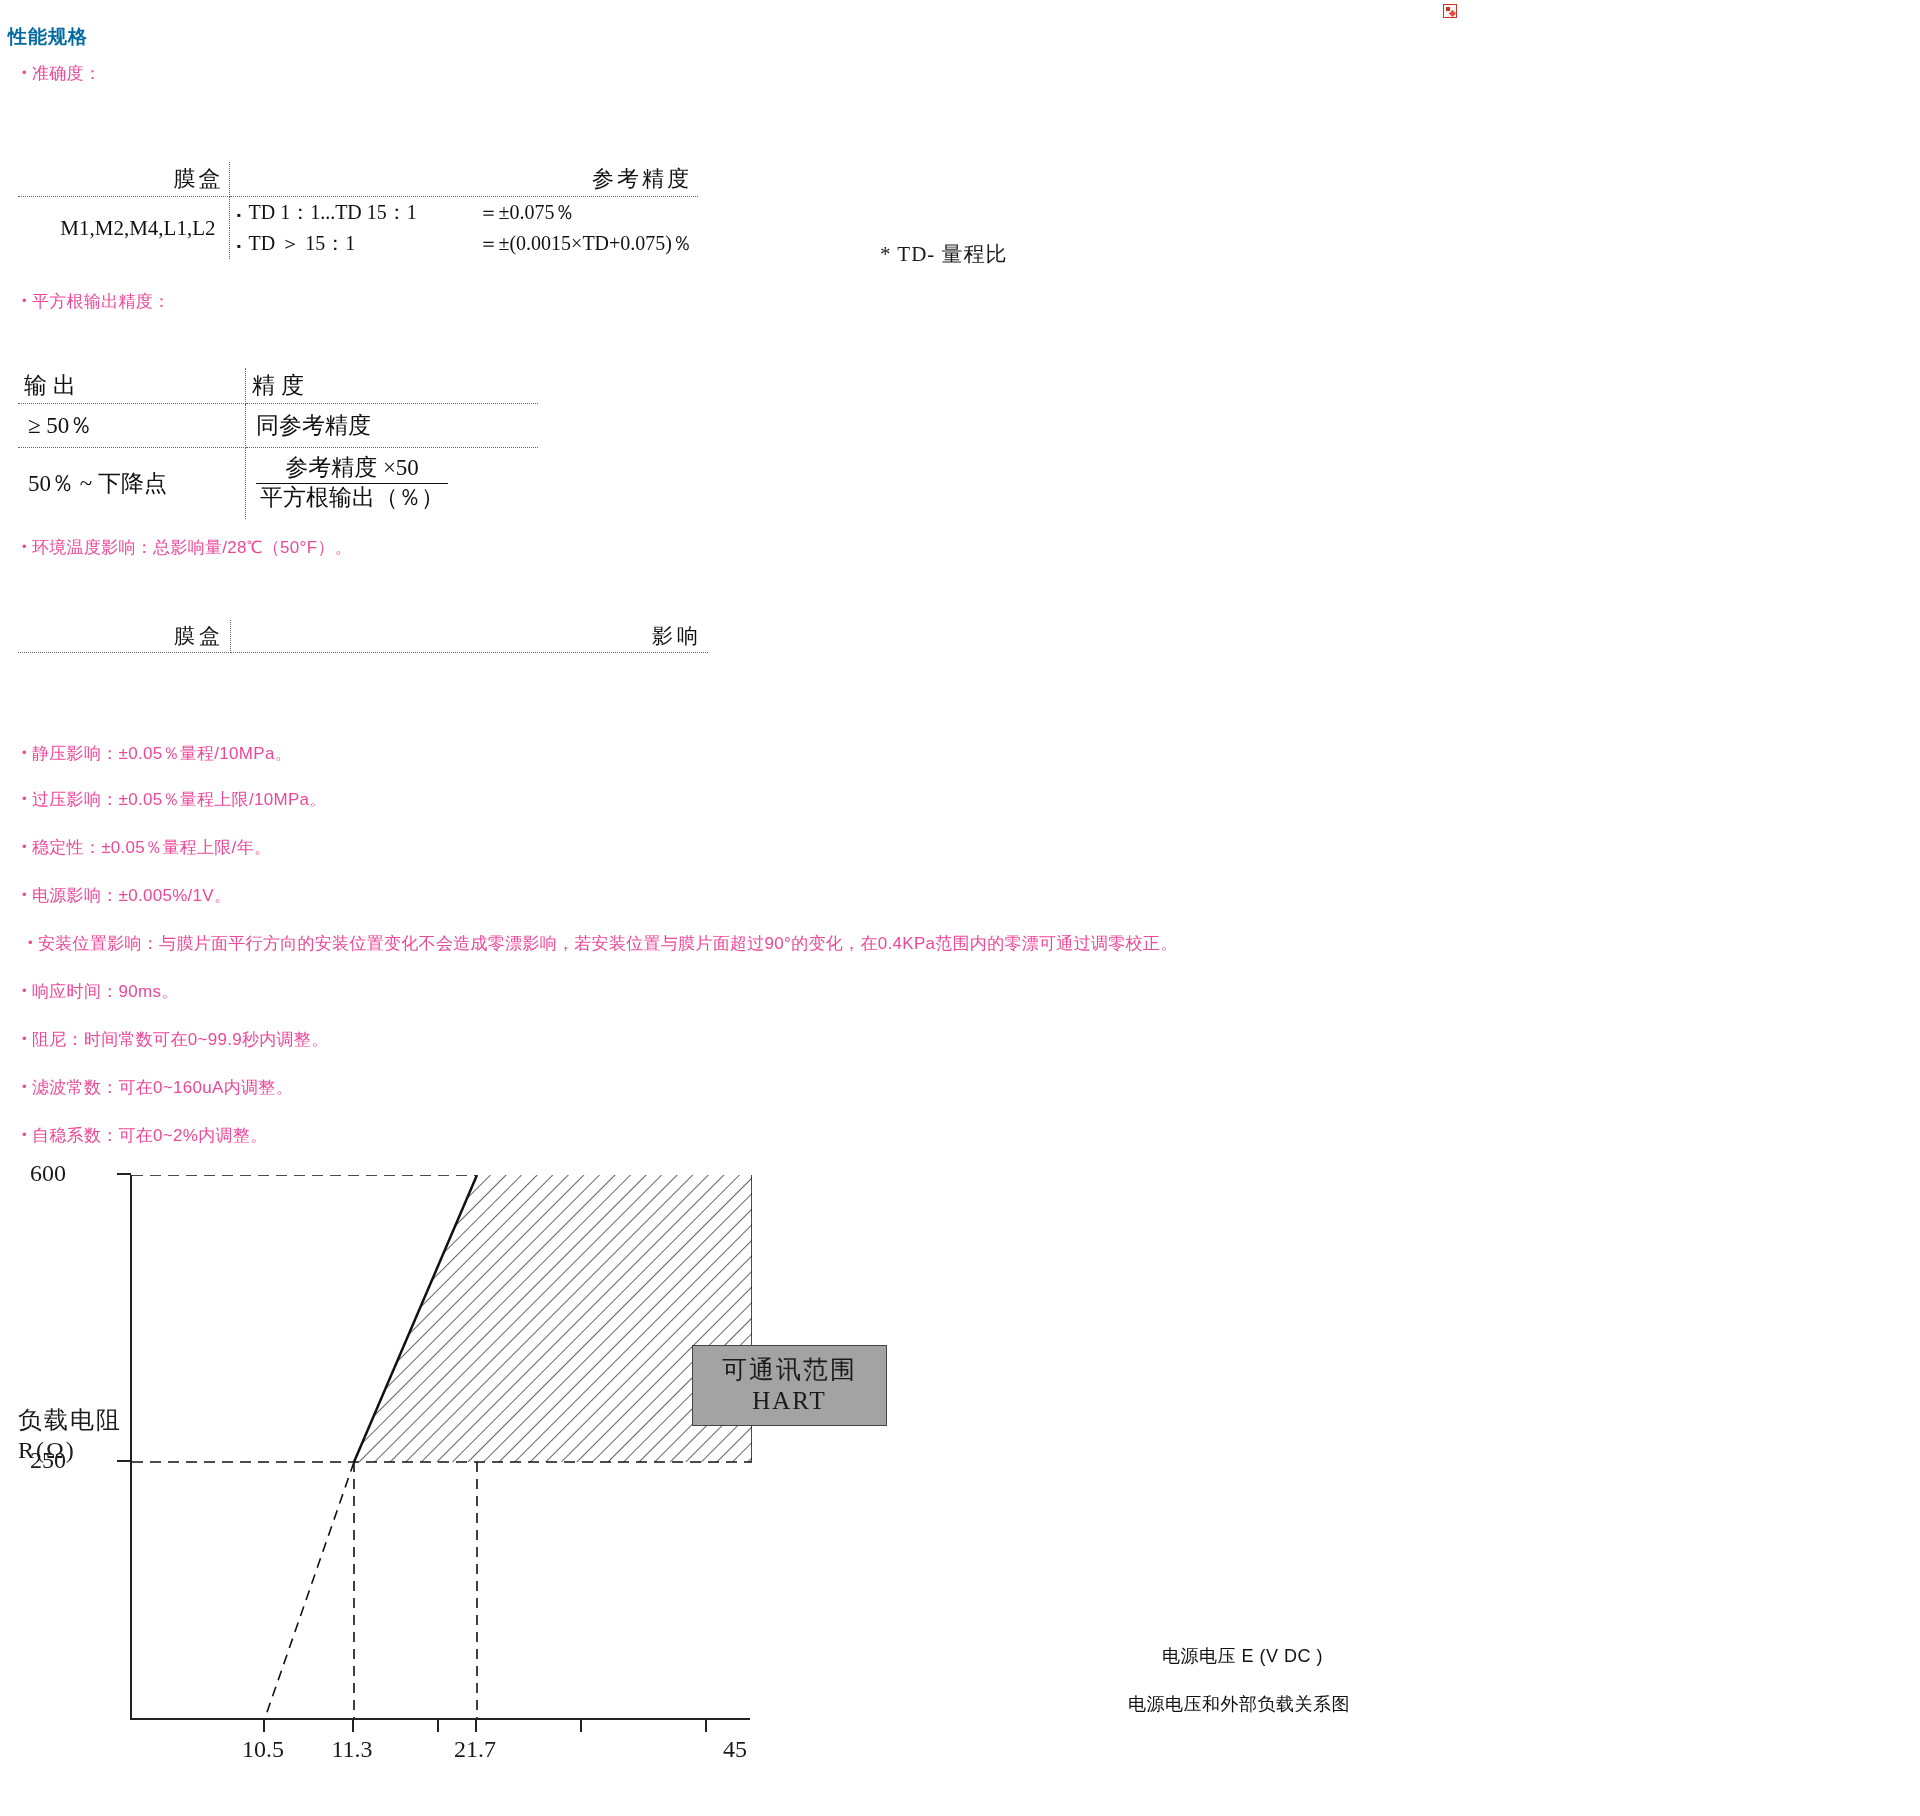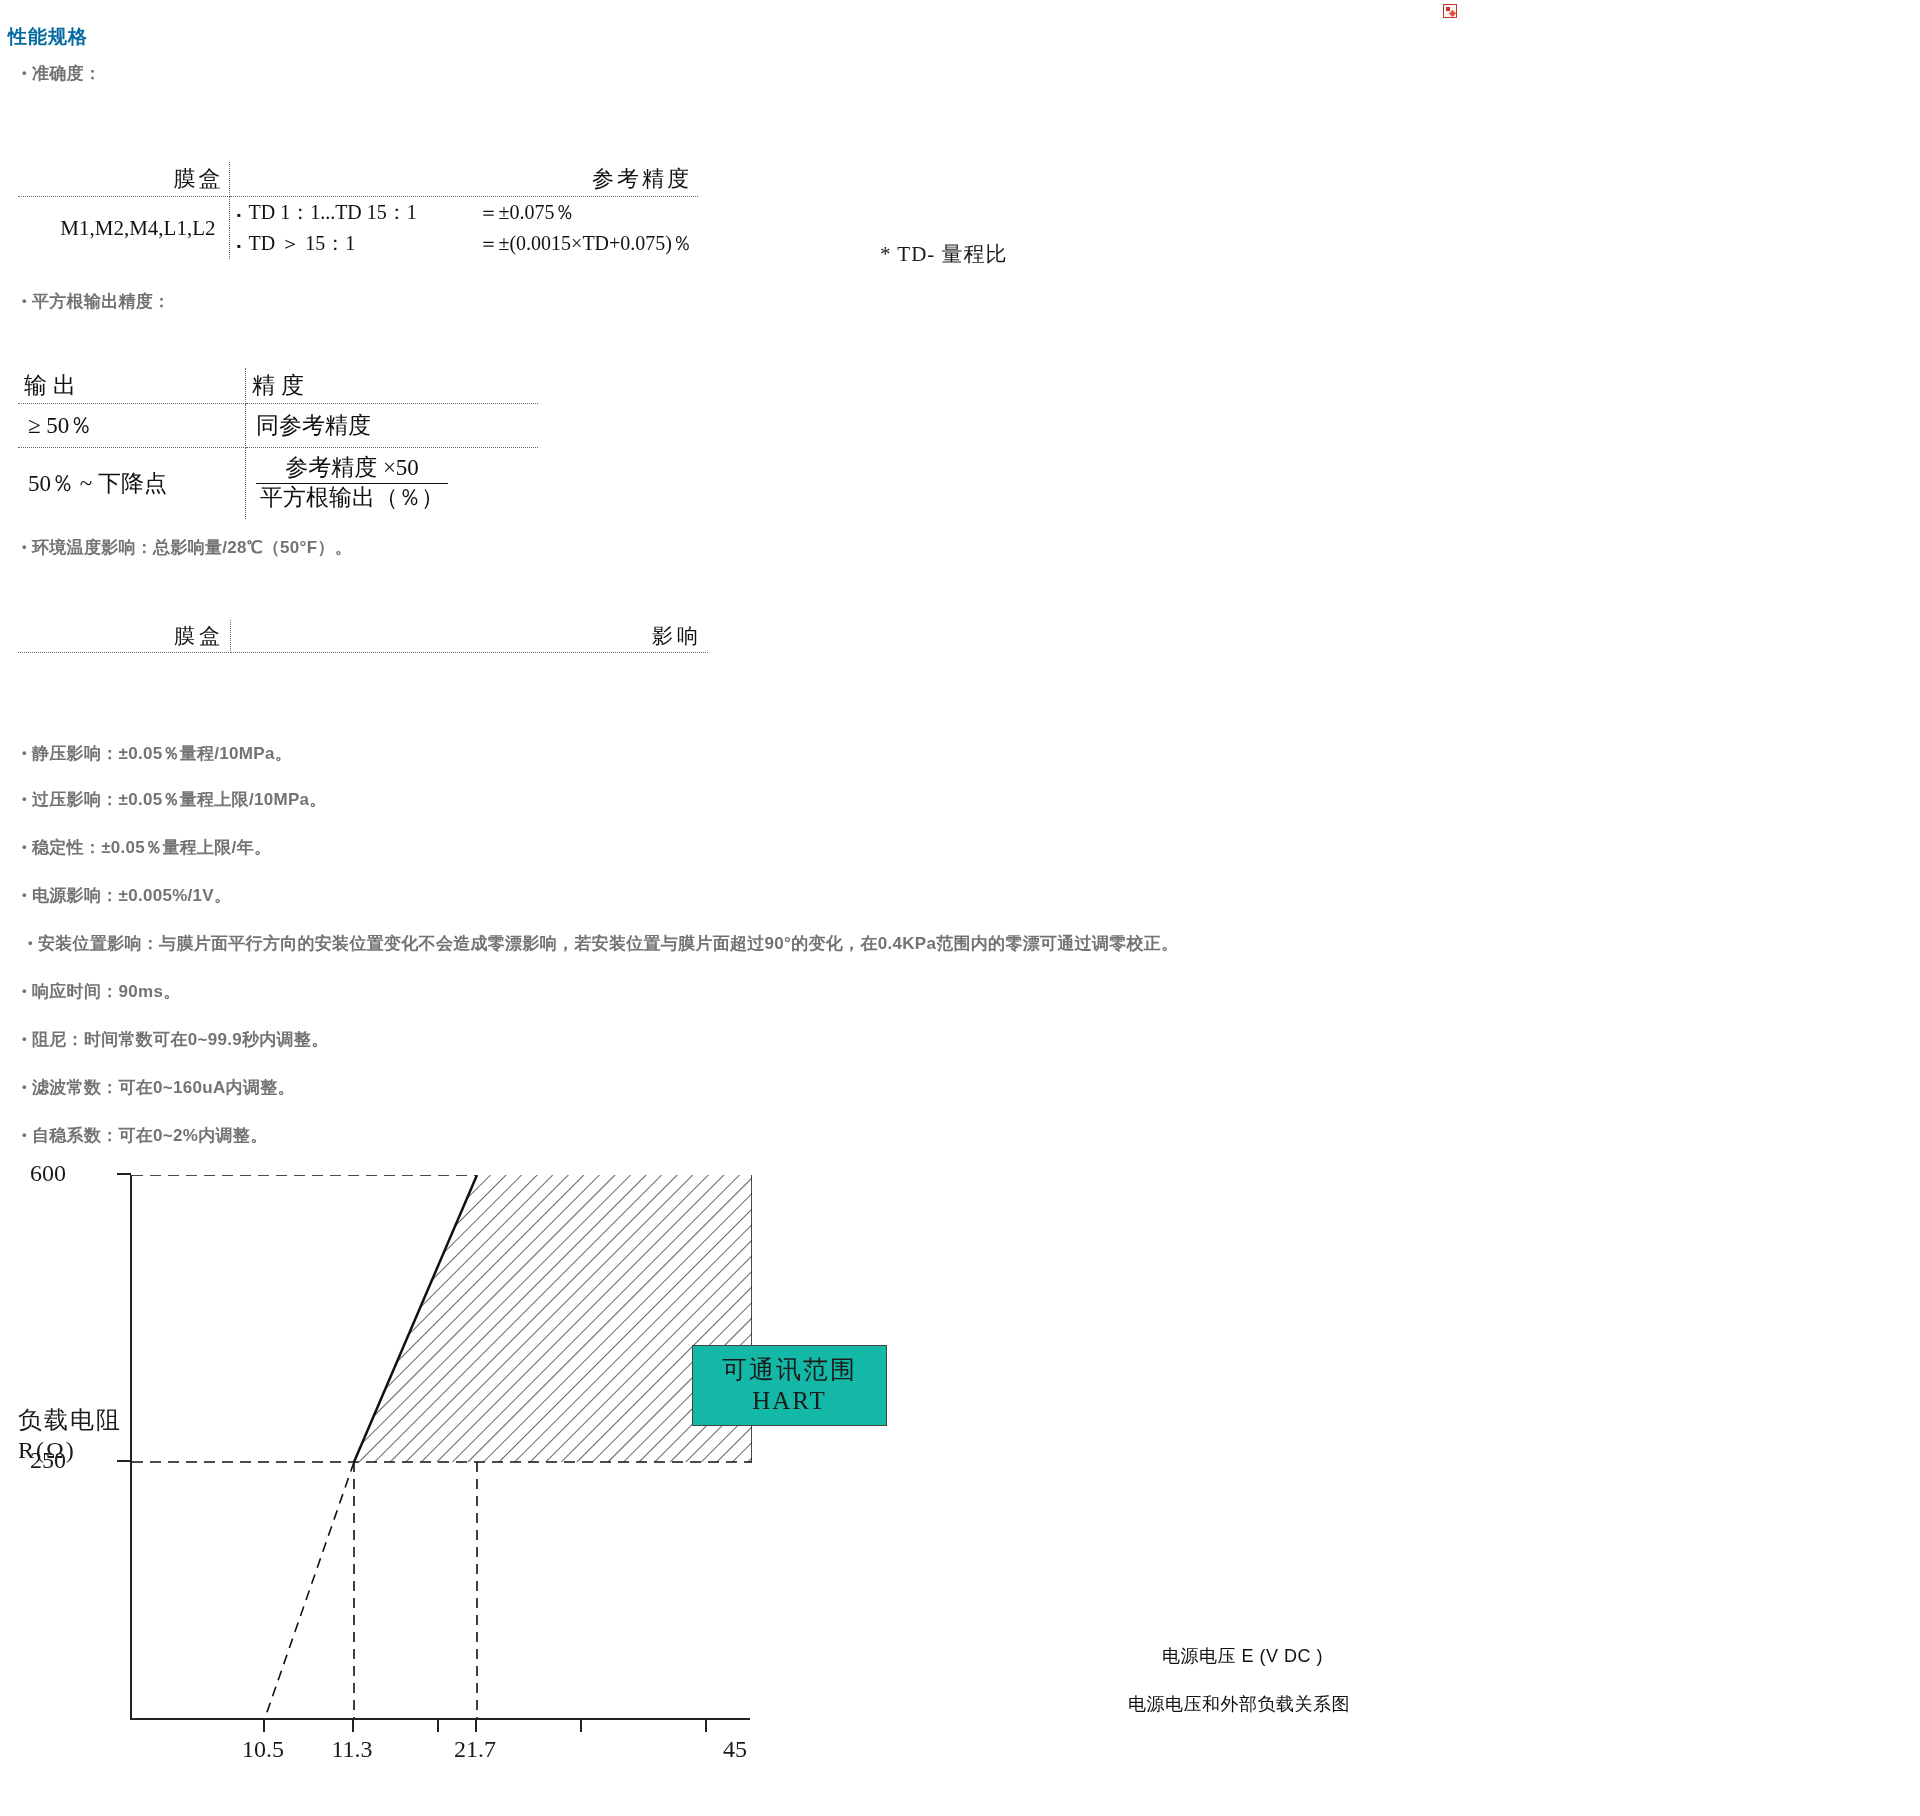--- a/index.html
+++ b/index.html
@@ -62,24 +62,23 @@
     margin: 0;
     font-size: 19px;
     font-weight: bold;
     letter-spacing: 1px;
     color: #0369a1;
   }
 
   .bullet {
     position: absolute;
     font-size: 17px;
-    color: #737373;
+    color: #ec4899;
     letter-spacing: 0.3px;
     white-space: nowrap;
-    font-weight: bold;
   }
   .bullet .dot {
     display: inline-block;
     width: 10px;
   }
   .bullet .dot::before {
     content: "\2022";
     font-size: 13px;
     position: relative;
     top: -2px;
@@ -213,21 +212,21 @@
     font-size: 24px;
     text-align: center;
     width: 90px;
   }
   .hatch-label {
     position: absolute;
     left: 560px;
     top: 170px;
     width: 185px;
     padding: 8px 4px;
-    background: #14b8a6;
+    background: #a3a3a3;
     border: 1px solid #444;
     font-family: "Liberation Serif", serif;
     font-size: 25px;
     text-align: center;
     line-height: 1.25;
     letter-spacing: 2px;
   }
   .caption {
     position: absolute;
     font-size: 18px;

